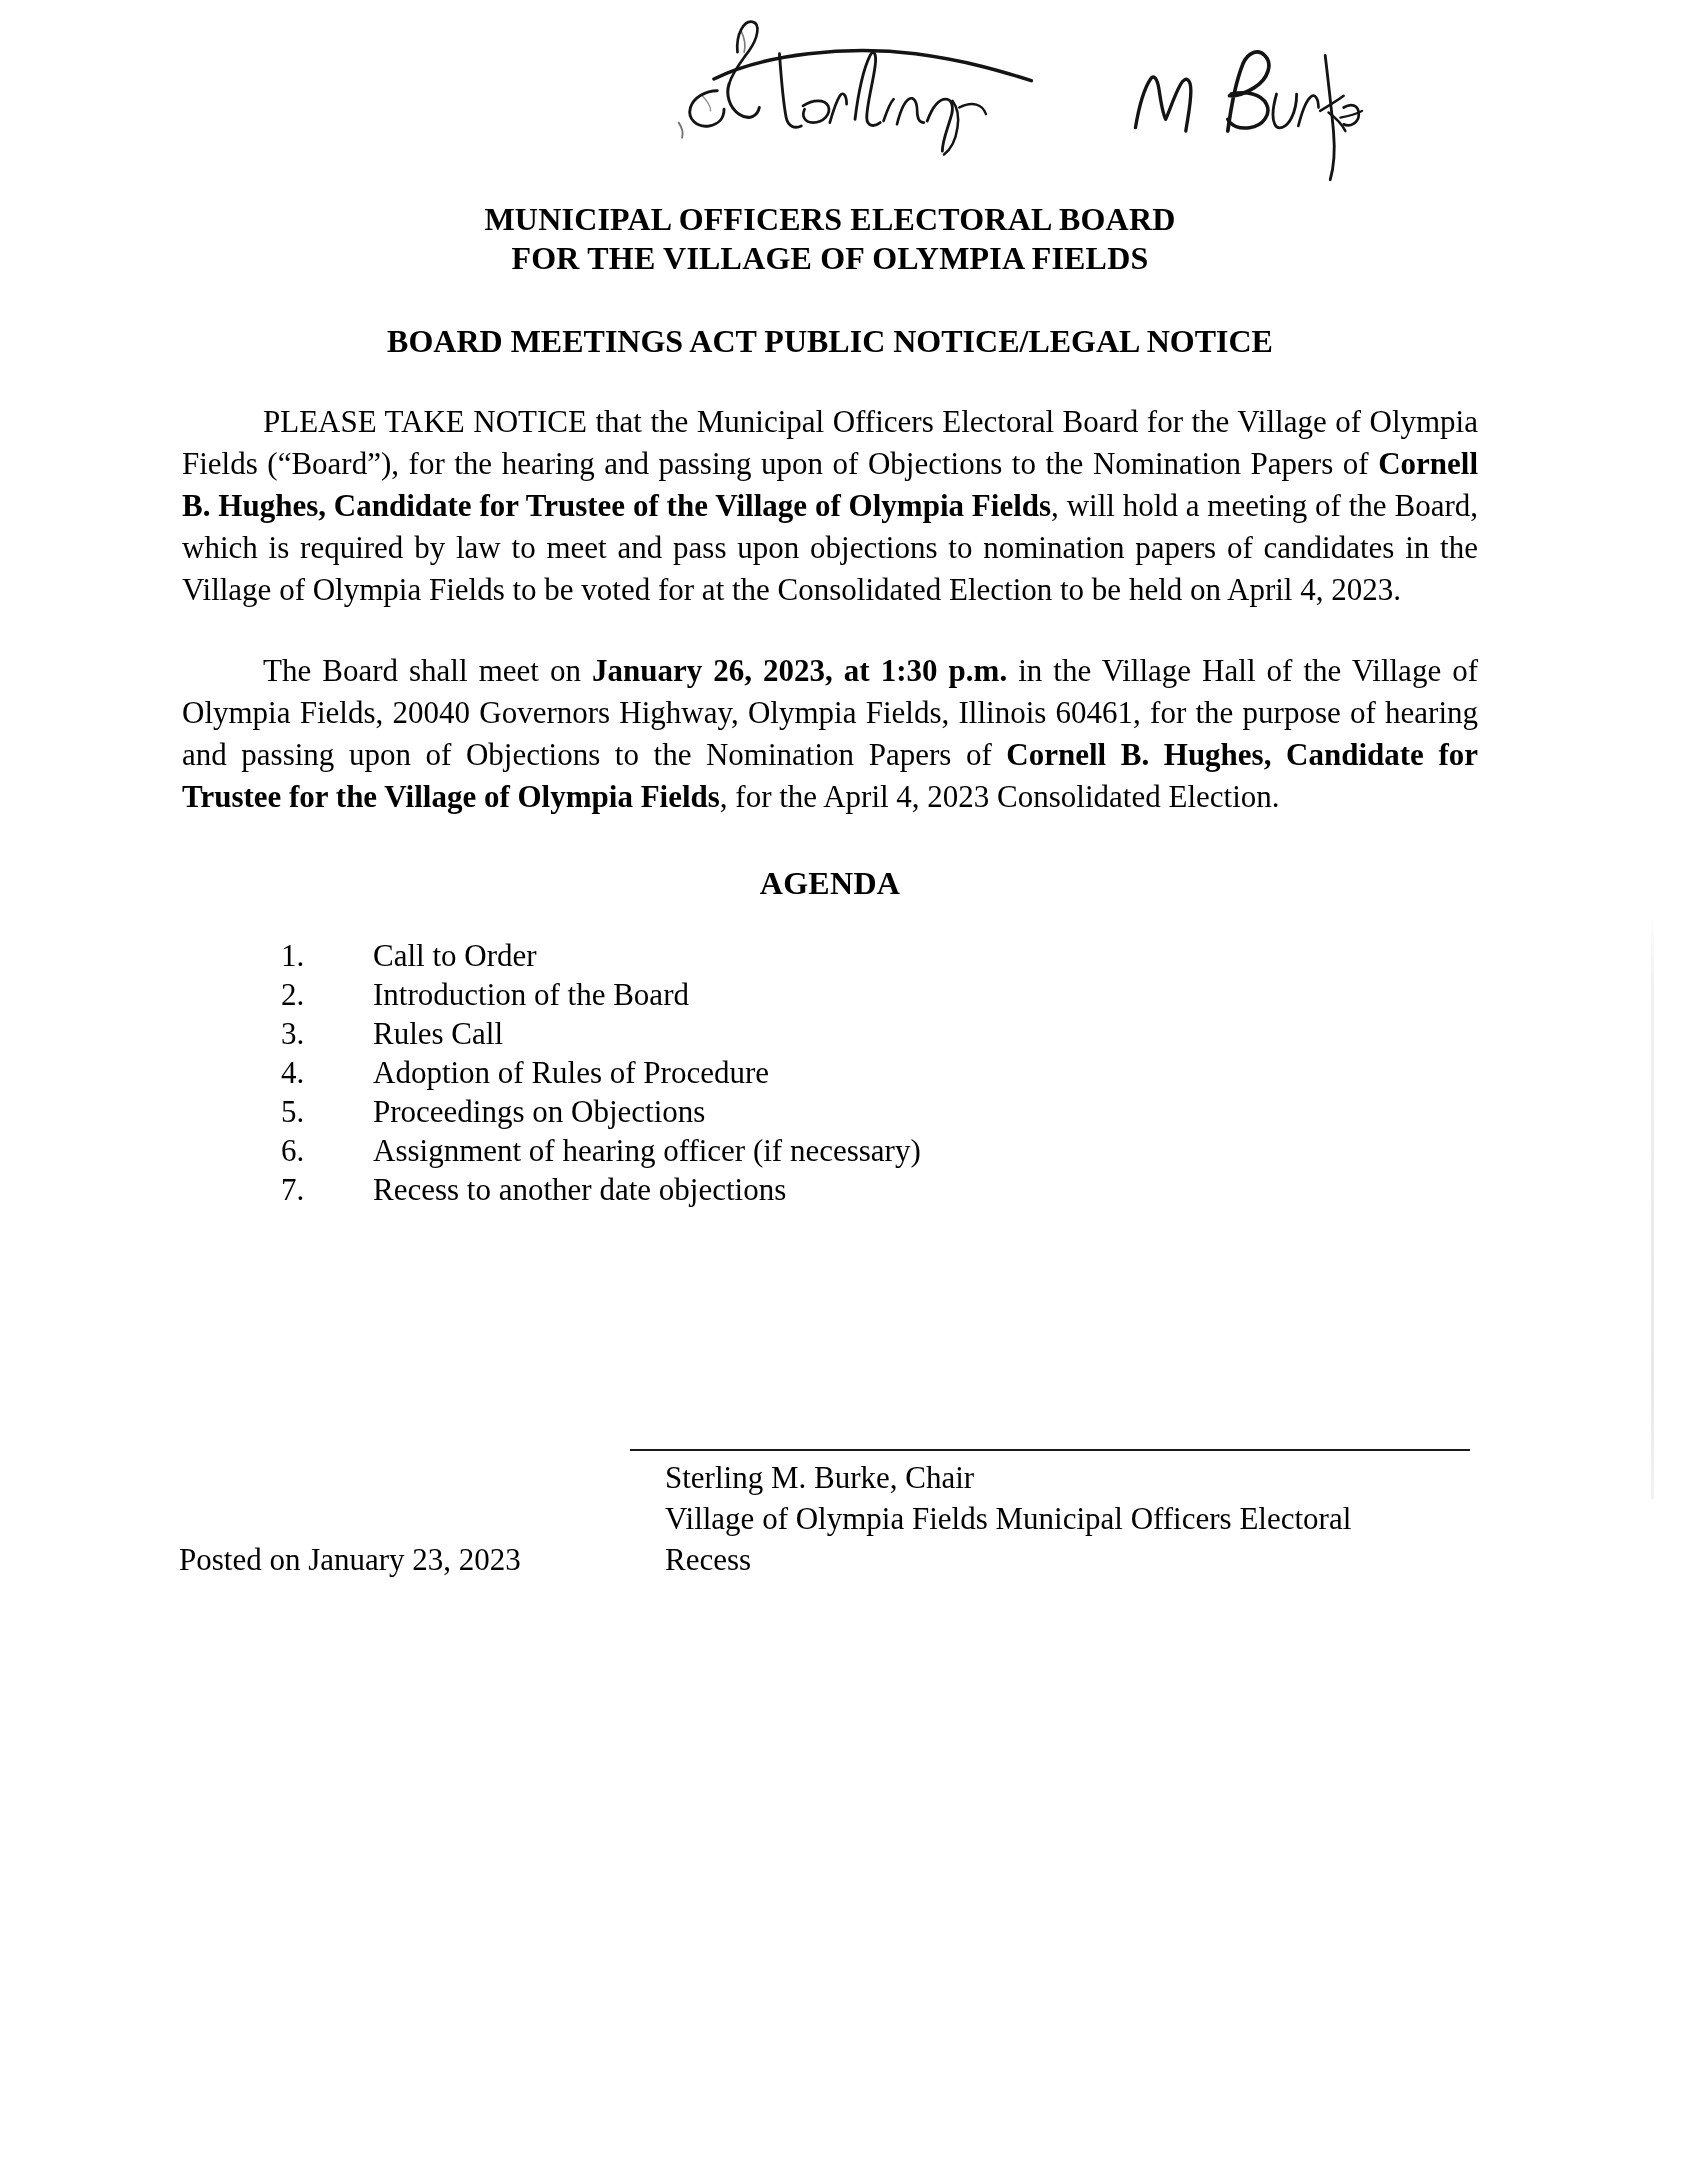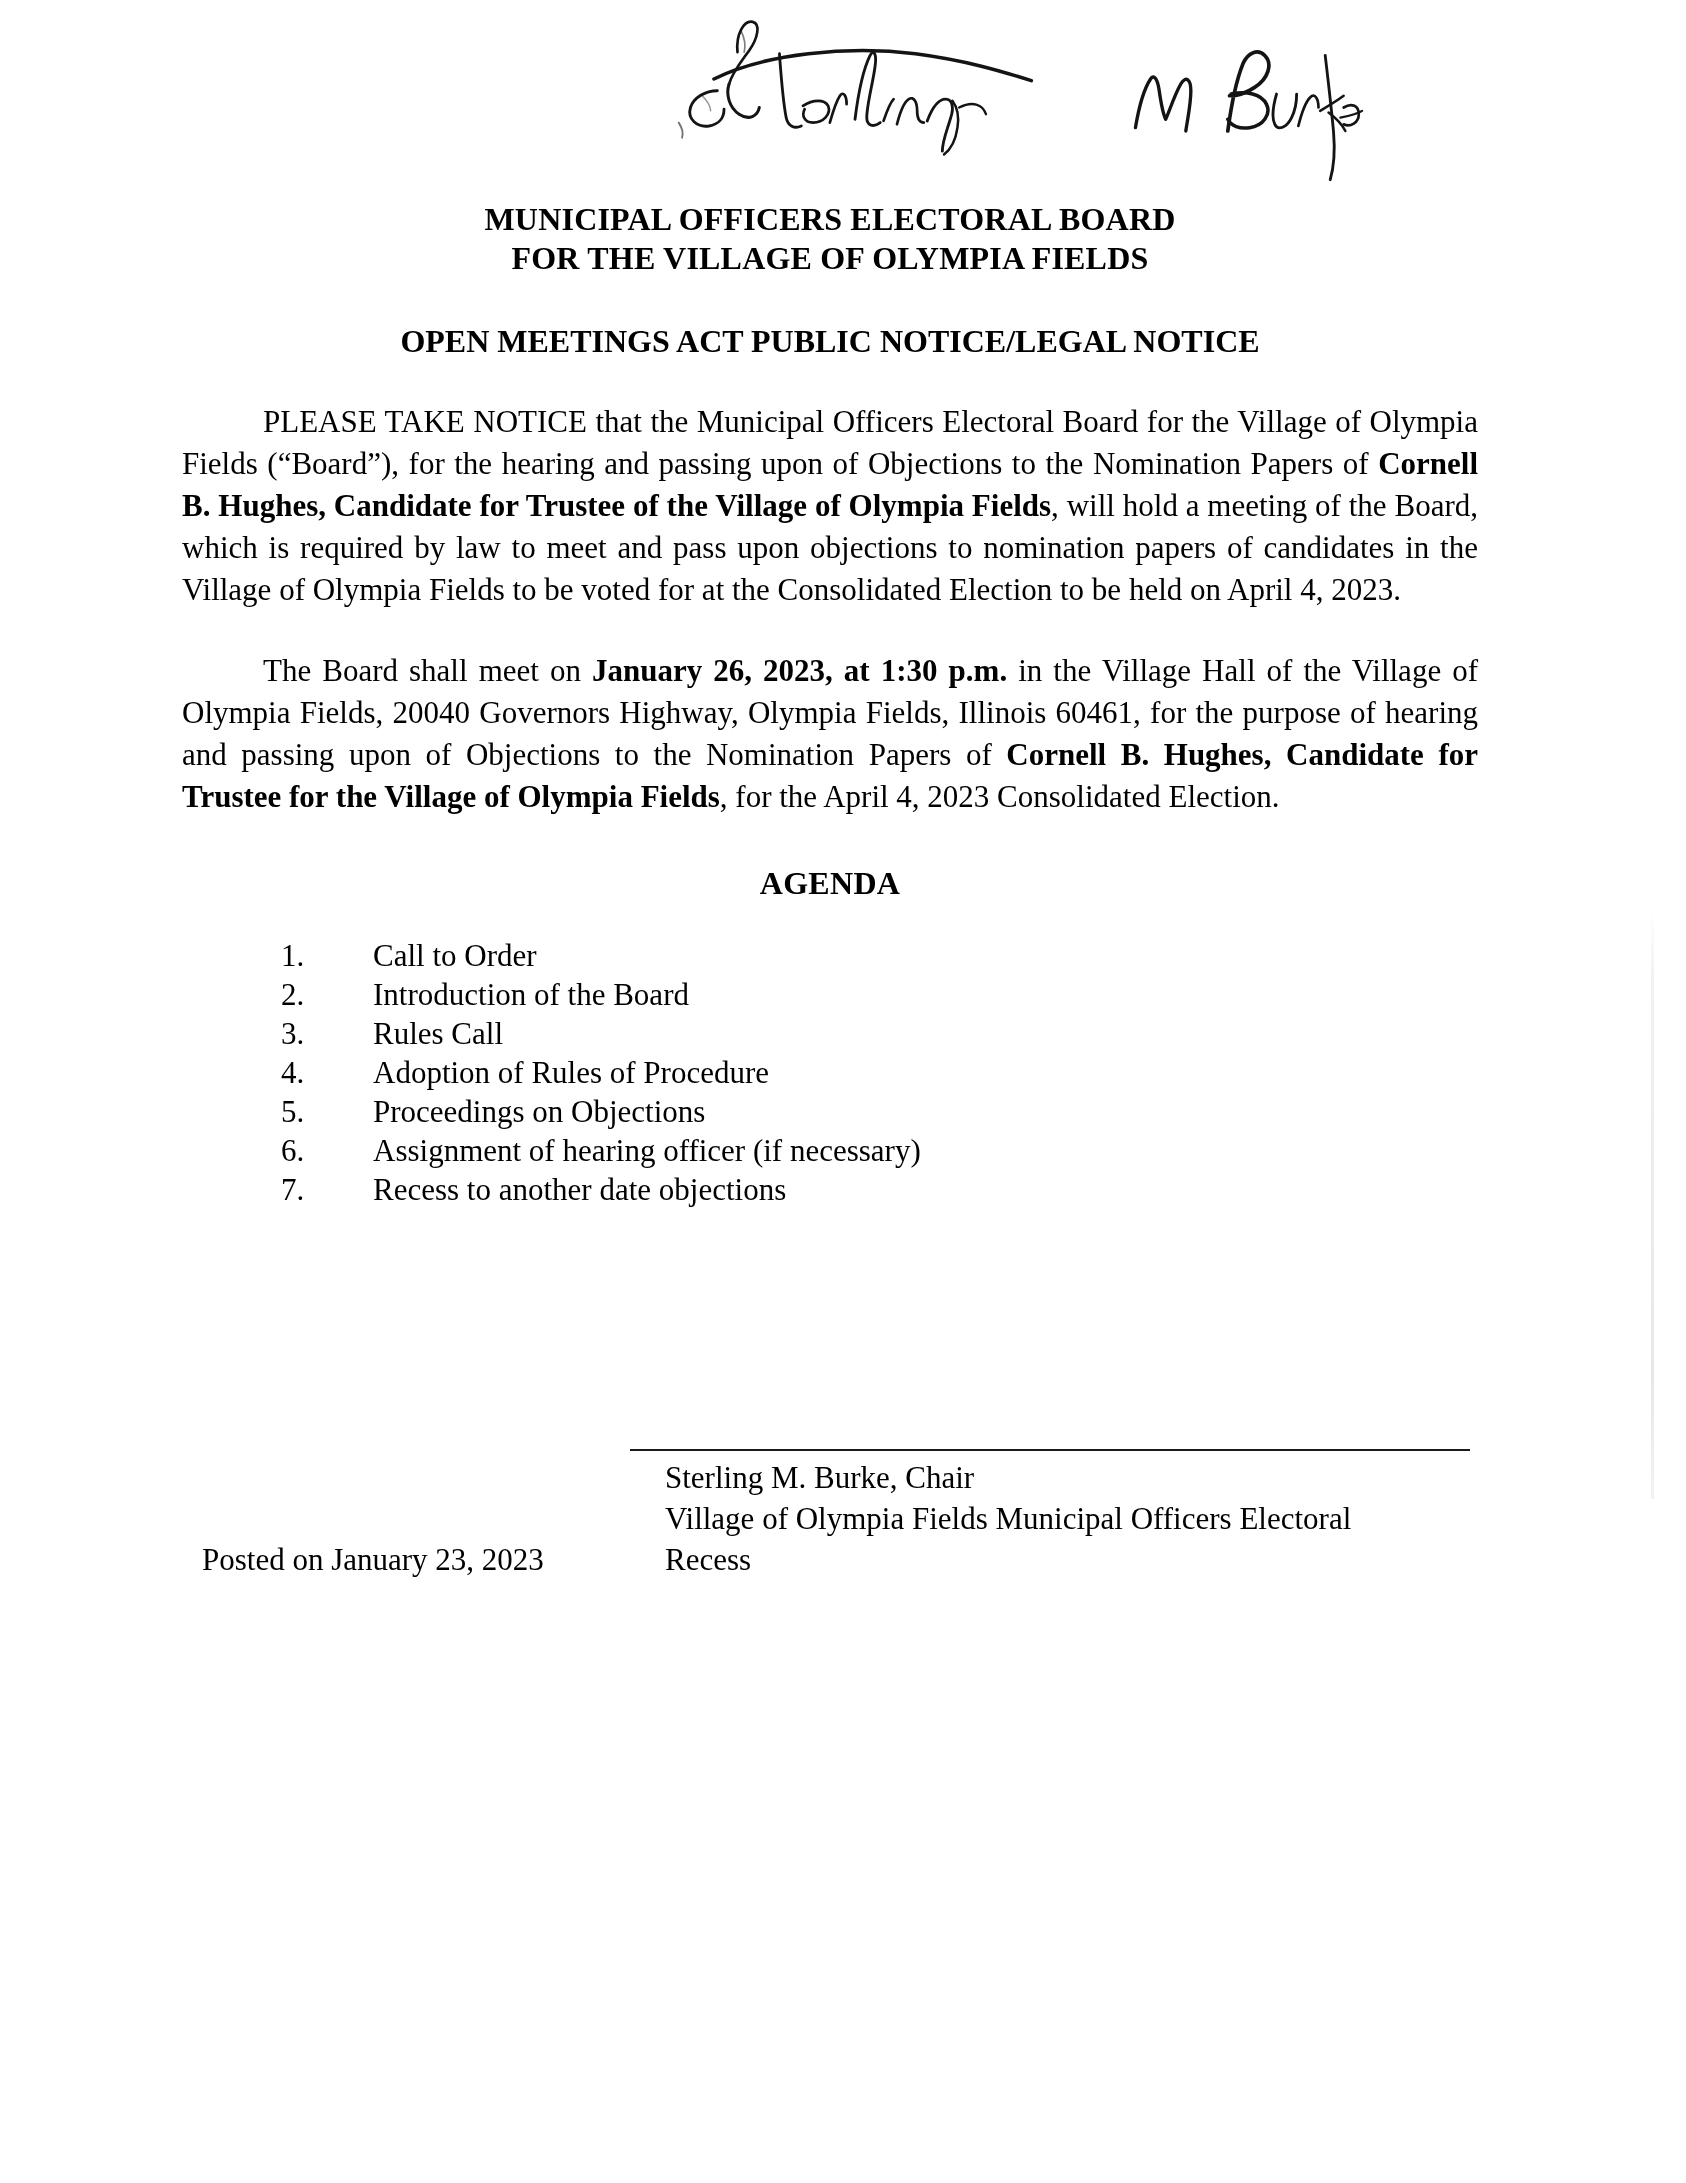--- a/index.html
+++ b/index.html
@@ -129,39 +129,38 @@
     width: 756px;
     font-size: 31px;
     line-height: 41px;
   }
   .posted-line {
     position: absolute;
     left: 179px;
     top: 1539px;
     font-size: 31px;
     line-height: 41px;
-    margin-left: 23px;
   }
 </style>
 </head>
 <body>
 
 <div class="page">
 
   <div class="scan-artifact"></div>
 
   <div class="content">
 
     <div class="heading-block title-1">
       <span class="line">MUNICIPAL OFFICERS ELECTORAL BOARD</span>
       <span class="line">FOR THE VILLAGE OF OLYMPIA FIELDS</span>
     </div>
 
     <div class="subtitle-block">
-      <span class="line">OPEN MEETINGS ACT</span>
+      <span class="line">BOARD MEETINGS ACT</span>
       <span class="line">PUBLIC NOTICE/LEGAL NOTICE</span>
     </div>
 
     <p class="body-par par-1"><span>PLEASE TAKE NOTICE that the Municipal Officers Electoral Board for the Village of Olympia Fields (“Board”), for the hearing and passing upon of Objections to the Nomination Papers of </span><span class="bold">Cornell B. Hughes, Candidate for Trustee of the Village of Olympia Fields</span><span>, will hold a meeting of the Board, which is required by law to meet and pass upon objections to nomination papers of candidates in the Village of Olympia Fields to be voted for at the Consolidated Election to be held on April 4, 2023.</span></p>
 
     <p class="body-par par-2"><span>The Board shall meet on </span><span class="bold">January 26, 2023, at 1:30 p.m.</span><span> in the Village Hall of the Village of Olympia Fields, 20040 Governors Highway, Olympia Fields, Illinois 60461, for the purpose of hearing and passing upon of Objections to the Nomination Papers of </span><span class="bold">Cornell B. Hughes, Candidate for Trustee for the Village of Olympia Fields</span><span>, for the April 4, 2023 Consolidated Election.</span></p>
 
     <div class="agenda-title">AGENDA</div>
 
     <div class="agenda-list">

